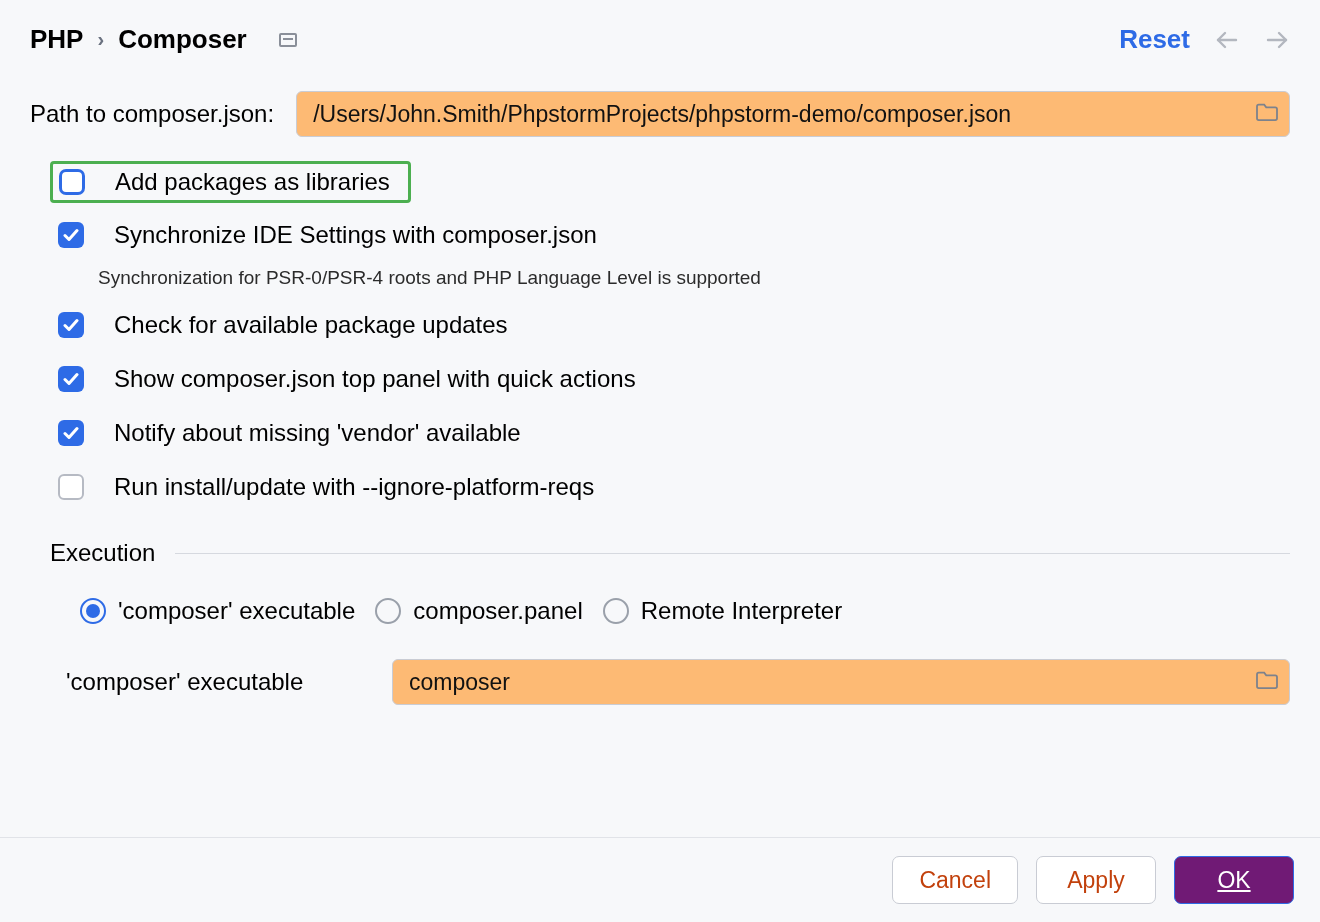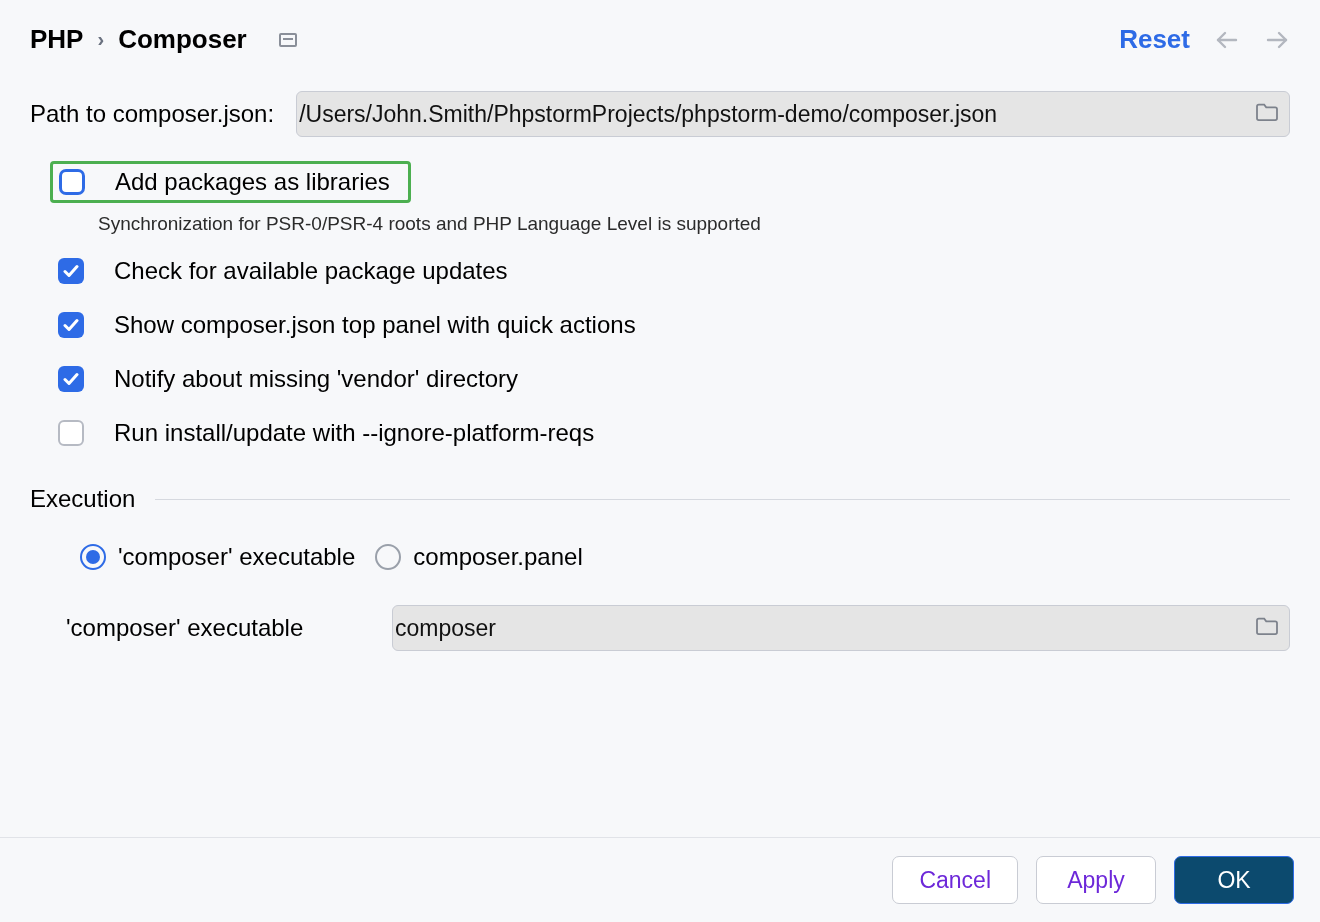--- a/index.html
+++ b/index.html
@@ -26,21 +26,21 @@
   .nav-arrow { color:#b3b7bf; cursor:default;}
   .nav-arrow svg{display:block;}
 
   .content { padding:36px 30px 0 30px; }
 
   .row-path { display:flex; align-items:center; gap:22px; }
   .row-path label { font-size:24px; white-space:nowrap;}
   .input-wrap {
     flex:1; display:flex; align-items:center;
     height:46px; border:1px solid #c9ccd4; border-radius:6px;
-    background:#e5e5e5; padding:0 10px 0 0;
+    background:#fdba74; padding:0 10px 0 14px;
   }
   .input-wrap input {
     flex:1; border:none; outline:none; font-size:23px; background:transparent;
     color:#111;
   }
   .folder-icon { color:#7d828c; margin-left:8px; cursor:pointer;}
 
   .checks { margin-top:24px; padding-left:28px; }
   .check-row { display:flex; align-items:center; gap:30px; height:44px; margin:10px 0; font-size:24px;}
   .check-row.highlight { border:3px solid #4caf50; border-radius:4px; padding:4px 18px 4px 6px; width:fit-content; margin-left:-8px; height:auto;}
@@ -49,21 +49,21 @@
     display:flex; align-items:center; justify-content:center;
     cursor:pointer;
   }
   .cbox.checked { background:#2e6be6; }
   .cbox.unchecked { background:#fff; border:2px solid #b6bac3;}
   .cbox.unchecked.blue-border { border:3px solid #2e6be6; border-radius:7px;}
   .cbox svg { display:block;}
   .hint { font-size:19px; color:#2b2b2b; margin:0 0 14px 40px;}
 
   .section-title-row { display:flex; align-items:center; margin-top:30px;}
-  .section-title { font-size:24px; color:#000; padding-right:20px;}
+  .section-title { font-size:24px; color:#000; padding-right:20px;margin-left:20px;}
   .section-line { flex:1; height:1px; background:#d6d9df;}
 
   .radio-row { display:flex; align-items:center; gap:14px; margin-top:30px; padding-left:50px; font-size:24px;}
   .radio { width:26px; height:26px; border-radius:50%; border:2px solid #9aa0aa; display:flex; align-items:center; justify-content:center; cursor:pointer;}
   .radio.selected { border-color:#2e6be6;}
   .radio.selected::after { content:""; width:14px; height:14px; border-radius:50%; background:#2e6be6;}
   .radio-group { display:flex; align-items:center; gap:12px; margin-right:6px;}
 
   .exec-row { display:flex; align-items:center; gap:36px; margin-top:34px; padding-left:36px;}
   .exec-row .exec-label{ font-size:24px; min-width:290px;}
@@ -72,23 +72,23 @@
   .footer {
     position:absolute; left:0; right:0; bottom:0;
     border-top:1px solid #e1e3e8;
     background:#f7f8fa;
     display:flex; justify-content:flex-end; align-items:center;
     gap:18px; padding:18px 26px;
   }
   .btn {
     height:48px; min-width:120px; padding:0 26px;
     border-radius:7px; border:1px solid #c9ccd4; background:#fff;
-    font-size:23px; cursor:pointer; color:#6d28d9;
-  }
-  .btn.primary { background:#0c4a6e; border-color:#2e6be6; color:#fff; font-weight:500;}
+    font-size:23px; cursor:pointer; color:#c2410c;
+  }
+  .btn.primary { background:#701a75; border-color:#2e6be6; color:#fff; font-weight:500;text-decoration:underline;}
 </style>
 </head>
 <body>
 
 <div class="header">
   <div class="breadcrumb">
     <span class="crumb">PHP</span>
     <span class="chevron">›</span>
     <span class="crumb">Composer</span>
     <span class="expand-icon"></span>
@@ -124,20 +124,28 @@
     </div>
   </div>
 
   <div class="checks">
 
     <div class="check-row highlight">
       <span class="cbox unchecked blue-border"></span>
       <span>Add packages as libraries</span>
     </div>
 
+    <div class="check-row">
+      <span class="cbox checked">
+        <svg width="16" height="14" viewBox="0 0 16 14" fill="none" stroke="#fff" stroke-width="3" stroke-linecap="round" stroke-linejoin="round">
+            <path d="M2 7.5 L6 11.5 L14 2.5"></path>
+          </svg>
+      </span>
+      <span>Synchronize IDE Settings with composer.json</span>
+    </div>
     <div class="hint">Synchronization for PSR-0/PSR-4 roots and PHP Language Level is supported</div>
 
     <div class="check-row">
       <span class="cbox checked">
         <svg width="16" height="14" viewBox="0 0 16 14" fill="none" stroke="#fff" stroke-width="3" stroke-linecap="round" stroke-linejoin="round">
             <path d="M2 7.5 L6 11.5 L14 2.5"></path>
           </svg>
       </span>
       <span>Check for available package updates</span>
     </div>
@@ -150,21 +158,21 @@
       </span>
       <span>Show composer.json top panel with quick actions</span>
     </div>
 
     <div class="check-row">
       <span class="cbox checked">
         <svg width="16" height="14" viewBox="0 0 16 14" fill="none" stroke="#fff" stroke-width="3" stroke-linecap="round" stroke-linejoin="round">
             <path d="M2 7.5 L6 11.5 L14 2.5"></path>
           </svg>
       </span>
-      <span>Notify about missing 'vendor' directory</span>
+      <span>Notify about missing 'vendor' available</span>
     </div>
 
     <div class="check-row">
       <span class="cbox unchecked"></span>
       <span>Run install/update with --ignore-platform-reqs</span>
     </div>
   </div>
 
   <div class="section-title-row">
     <span class="section-title">Execution</span>
@@ -172,20 +180,24 @@
   </div>
 
   <div class="radio-row">
     <div class="radio-group">
       <span class="radio selected"></span>
       <span>'composer' executable</span>
     </div>
     <div class="radio-group">
       <span class="radio"></span>
       <span>composer.panel</span>
+    </div>
+    <div class="radio-group">
+      <span class="radio"></span>
+      <span>Remote Interpreter</span>
     </div>
   </div>
 
   <div class="exec-row">
     <span class="exec-label">'composer' executable</span>
     <div class="input-wrap">
       <input type="text" value="composer" style="">
       <span class="folder-icon">
         <svg width="24" height="20" viewBox="0 0 24 20" fill="none" stroke="currentColor" stroke-width="1.8">
             <path d="M2 4.5c0-1 .8-1.8 1.8-1.8h5.4l2 2.6h9c1 0 1.8.8 1.8 1.8v9.2c0 1-.8 1.8-1.8 1.8H3.8c-1 0-1.8-.8-1.8-1.8V4.5z"></path>

